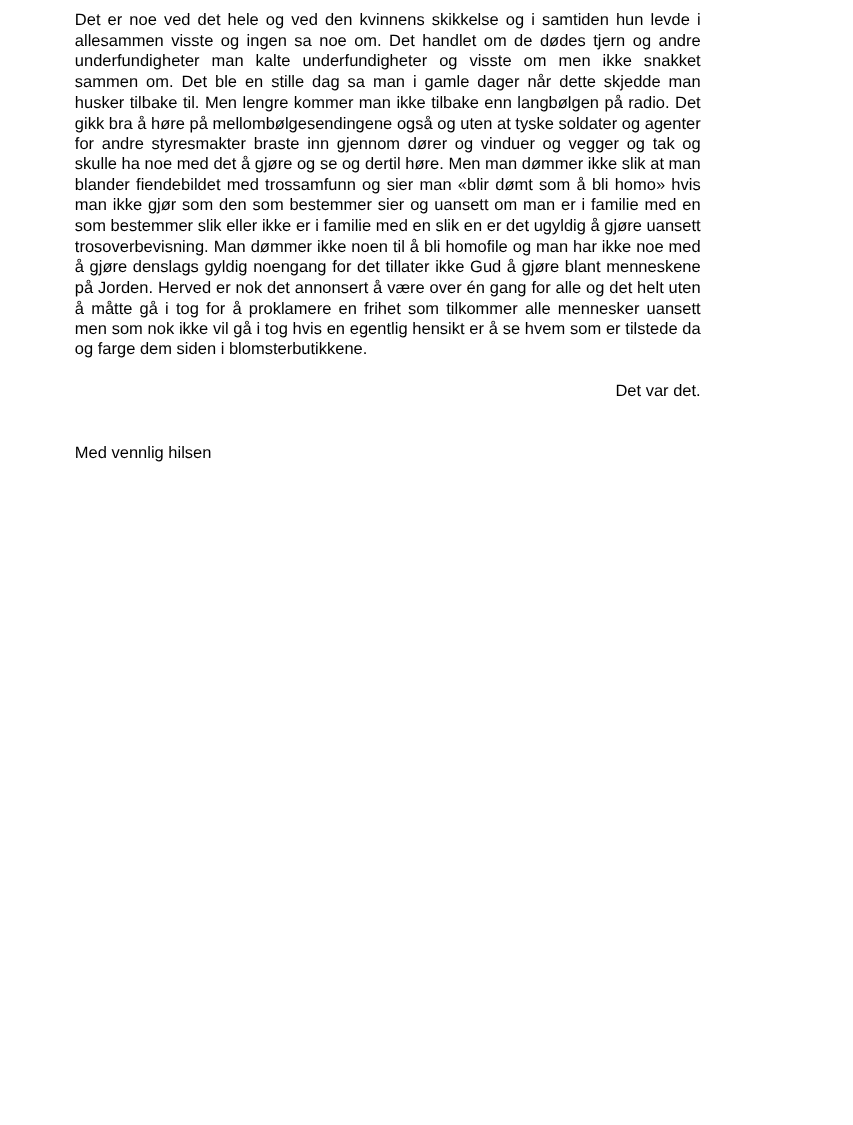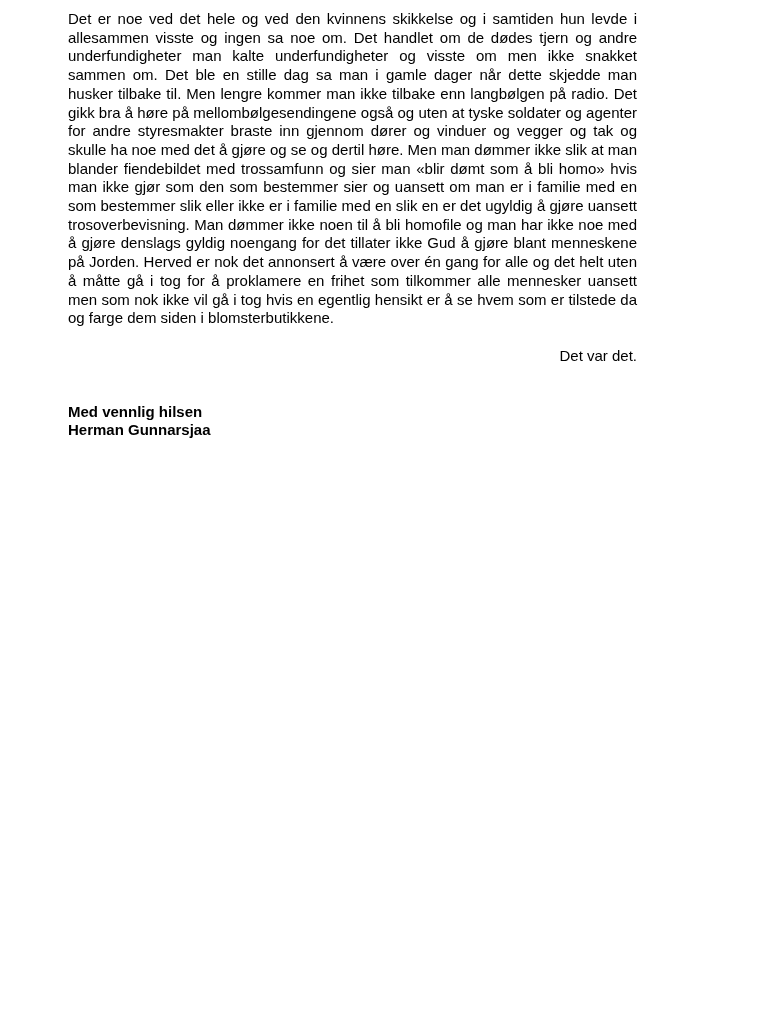--- a/index.html
+++ b/index.html
@@ -29,28 +29,26 @@
     .closing {
       margin: 18.7px 0 0 0;
       text-align: right;
     }
     .signature {
       margin-top: 37.4px;
     }
     .signature p {
       margin: 0;
       text-align: left;
-      font-weight: bold;
     }
   </style>
 </head>
 <body>
 
 <div class="page">
   <p class="body-text">Det er noe ved det hele og ved den kvinnens skikkelse og i samtiden hun levde i allesammen visste og ingen sa noe om. Det handlet om de dødes tjern og andre underfundigheter man kalte underfundigheter og visste om men ikke snakket sammen om. Det ble en stille dag sa man i gamle dager når dette skjedde man husker tilbake til. Men lengre kommer man ikke tilbake enn langbølgen på radio. Det gikk bra å høre på mellombølgesendingene også og uten at tyske soldater og agenter for andre styresmakter braste inn gjennom dører og vinduer og vegger og tak og skulle ha noe med det å gjøre og se og dertil høre. Men man dømmer ikke slik at man blander fiendebildet med trossamfunn og sier man «blir dømt som å bli homo» hvis man ikke gjør som den som bestemmer sier og uansett om man er i familie med en som bestemmer slik eller ikke er i familie med en slik en er det ugyldig å gjøre uansett trosoverbevisning. Man dømmer ikke noen til å bli homofile og man har ikke noe med å gjøre denslags gyldig noengang for det tillater ikke Gud å gjøre blant menneskene på Jorden. Herved er nok det annonsert å være over én gang for alle og det helt uten å måtte gå i tog for å proklamere en frihet som tilkommer alle mennesker uansett men som nok ikke vil gå i tog hvis en egentlig hensikt er å se hvem som er tilstede da og farge dem siden i blomsterbutikkene.</p>
 
   <p class="closing">Det var det.</p>
 
   <div class="signature">
     <p>Med vennlig hilsen</p>
-    <p>Herman Gunnarsjaa</p>
   </div>
 </div>
 
 </body></html>

